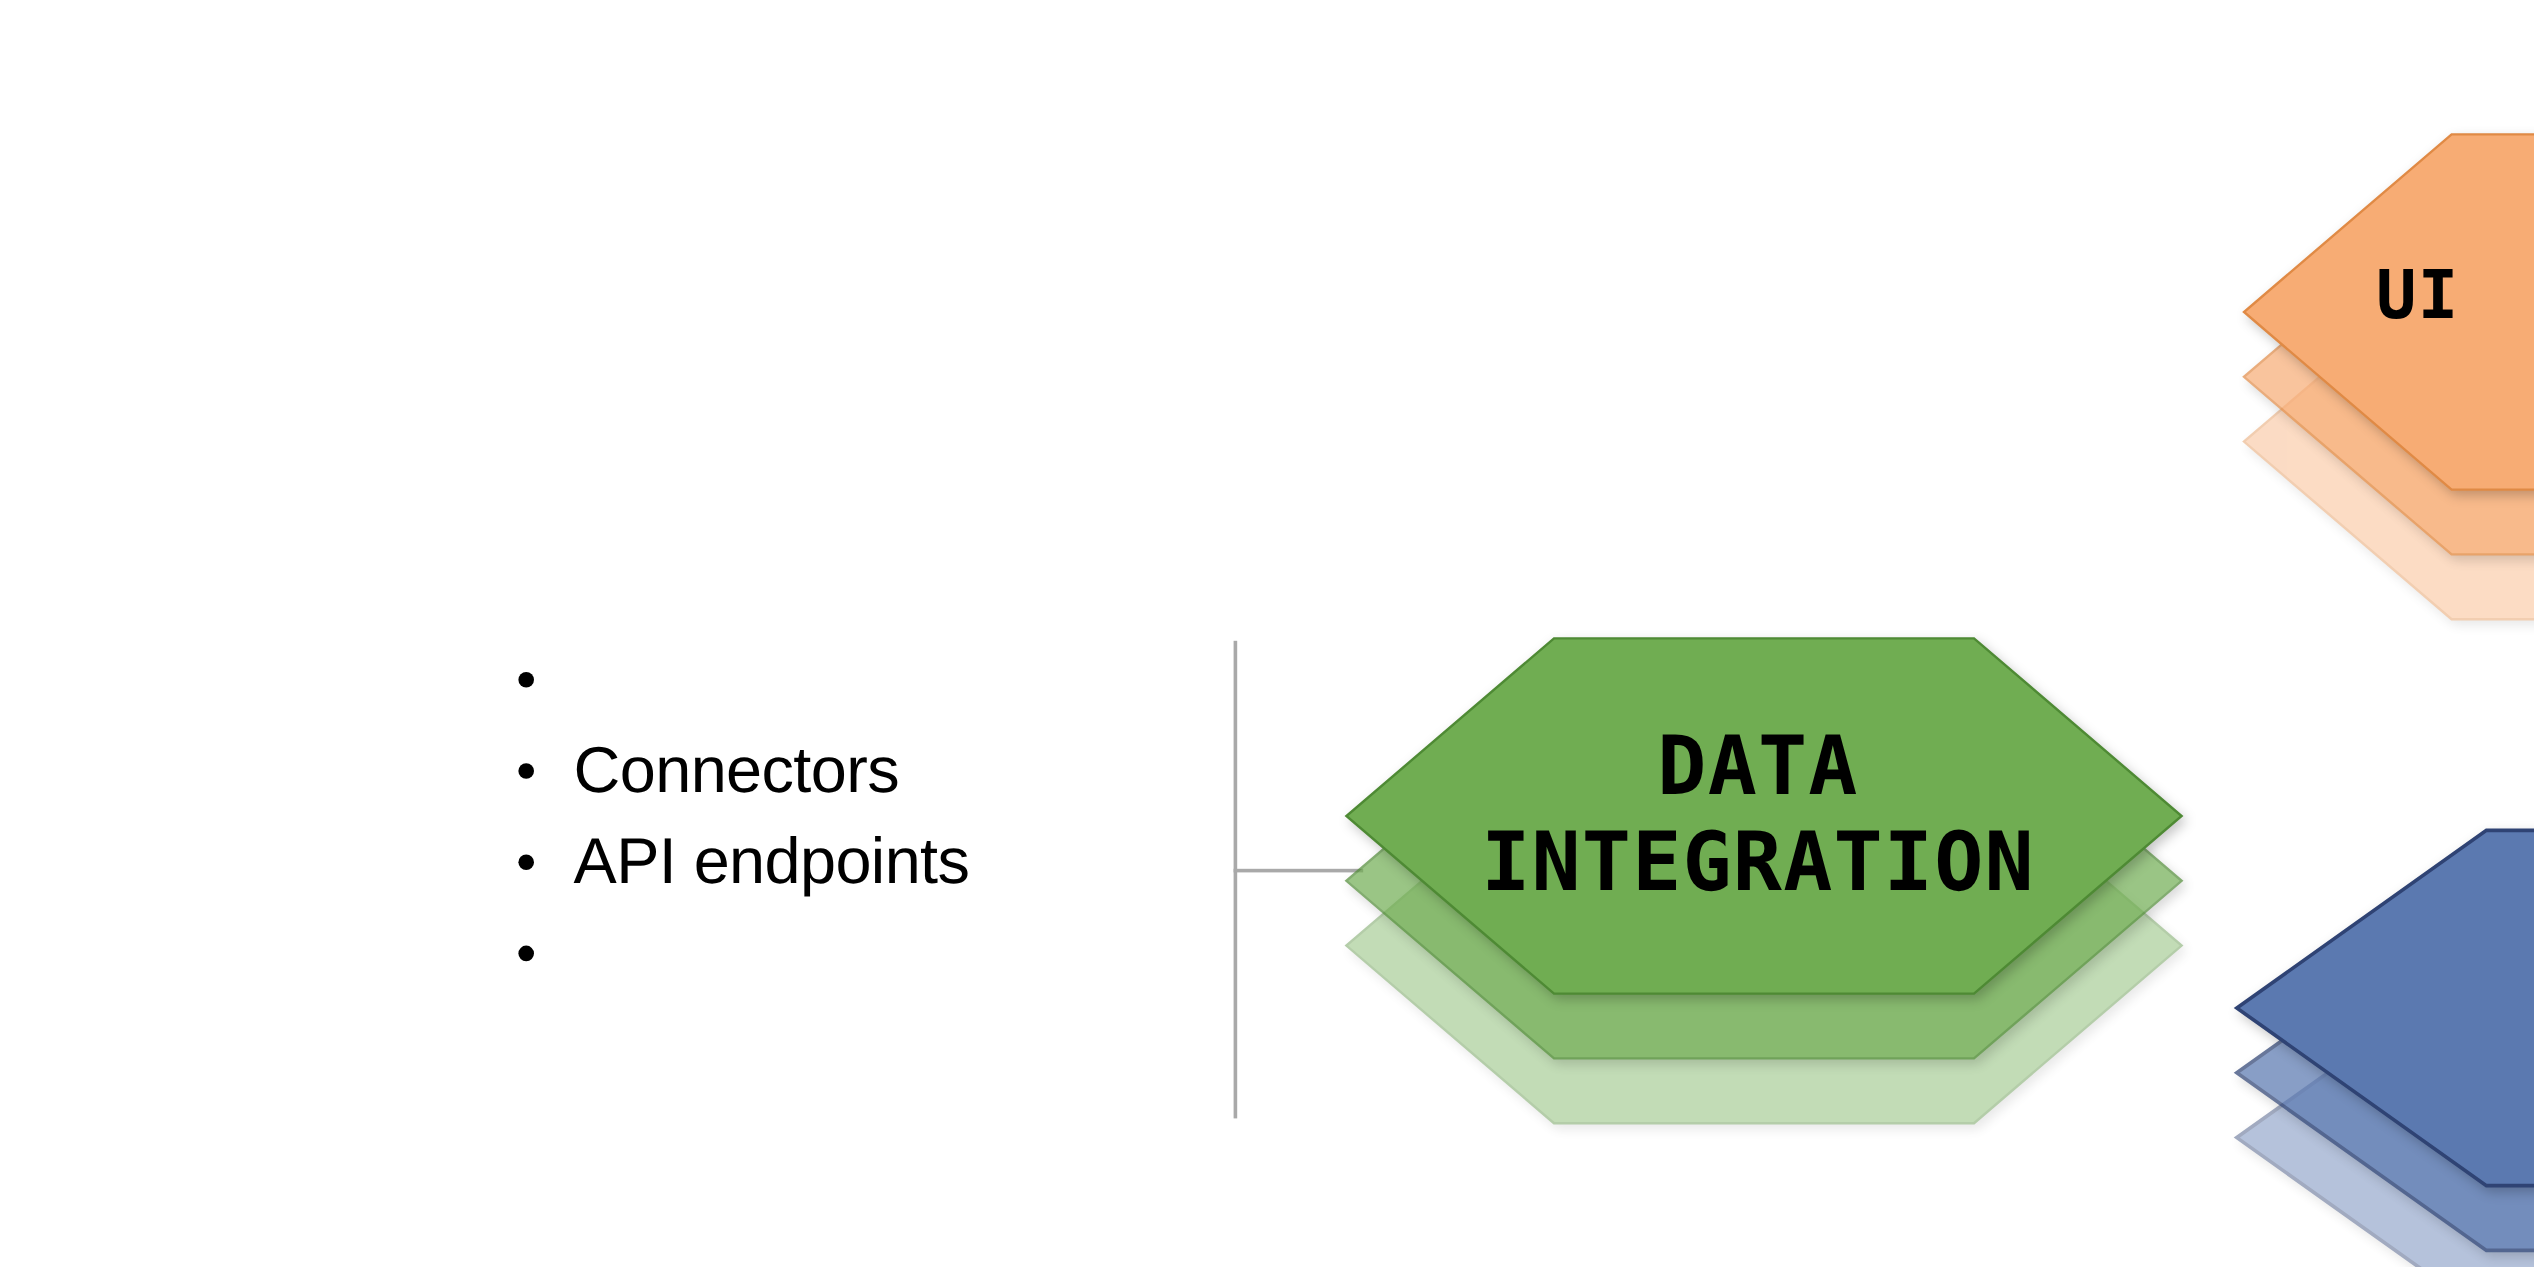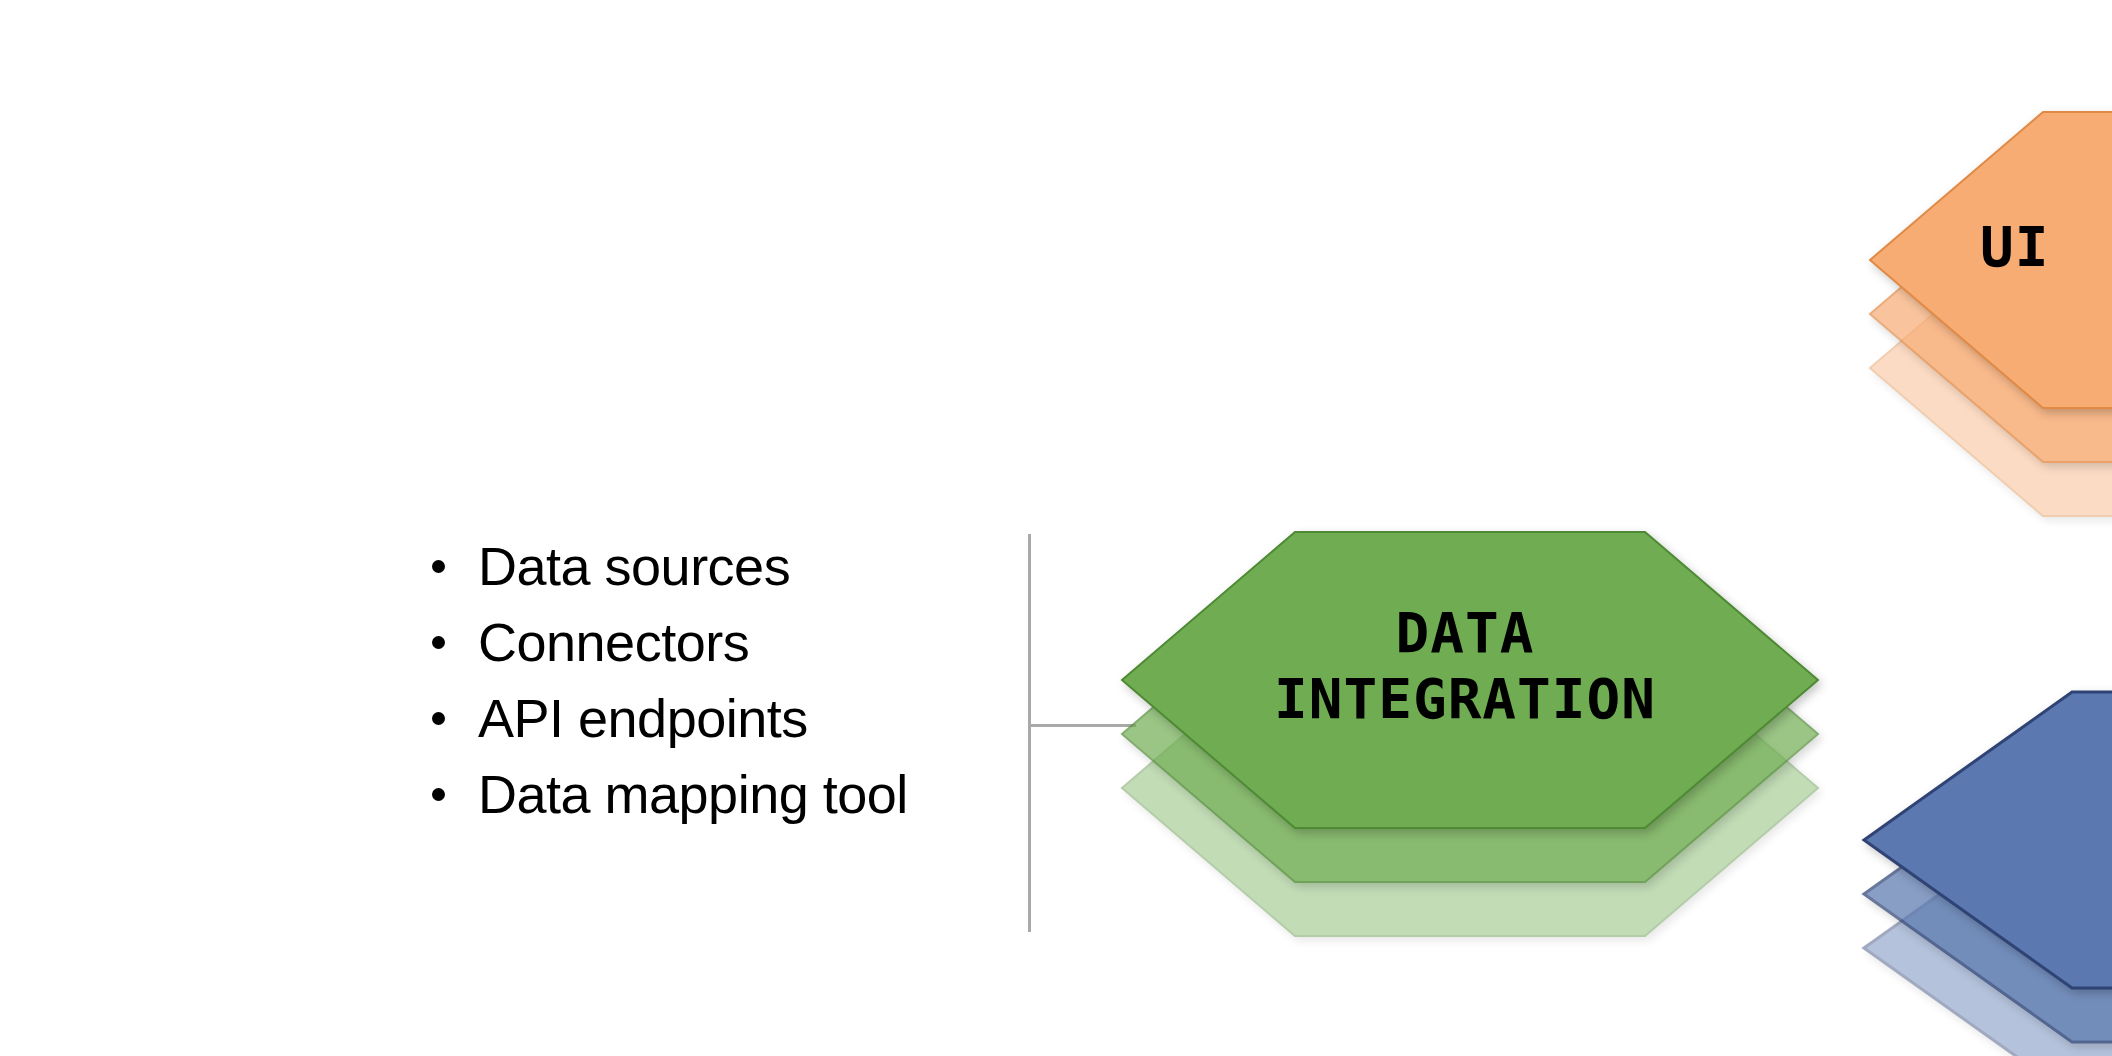--- a/index.html
+++ b/index.html
@@ -88,21 +88,21 @@
     white-space: pre;
     pointer-events: none;
   }
 
   
   #green-stack { left: 1120px; top: 530px; }
   #green-label {
     left: 1120px;
     top: 600px;
     width: 690px;
-    font-size: 56px;
+    font-size: 68px;
     letter-spacing: 1px;
   }
 
   
   #orange-stack { left: 1868px; top: 110px; }
   #orange-label {
     left: 1980px;
     top: 214px;
     width: 300px;
     font-size: 56px;
@@ -123,33 +123,31 @@
   }
 </style>
 </head>
 <body>
 
 <div id="stage">
 
   <ul class="bullet-list">
     <li class="bullet-item">
       <span class="bullet-dot"></span>
-      <span>Data sources</span>
     </li>
     <li class="bullet-item">
       <span class="bullet-dot"></span>
       <span>Connectors</span>
     </li>
     <li class="bullet-item">
       <span class="bullet-dot"></span>
       <span>API endpoints</span>
     </li>
     <li class="bullet-item">
       <span class="bullet-dot"></span>
-      <span>Data mapping tool</span>
     </li>
   </ul>
 
   <div class="conn-vertical"></div>
   <div class="conn-horizontal"></div>
 
   <div class="hex-stack" id="green-stack">
 
     <div class="hex" style="top:108px; opacity:0.42;">
       <svg width="700" height="300" viewBox="0 0 700 300">

